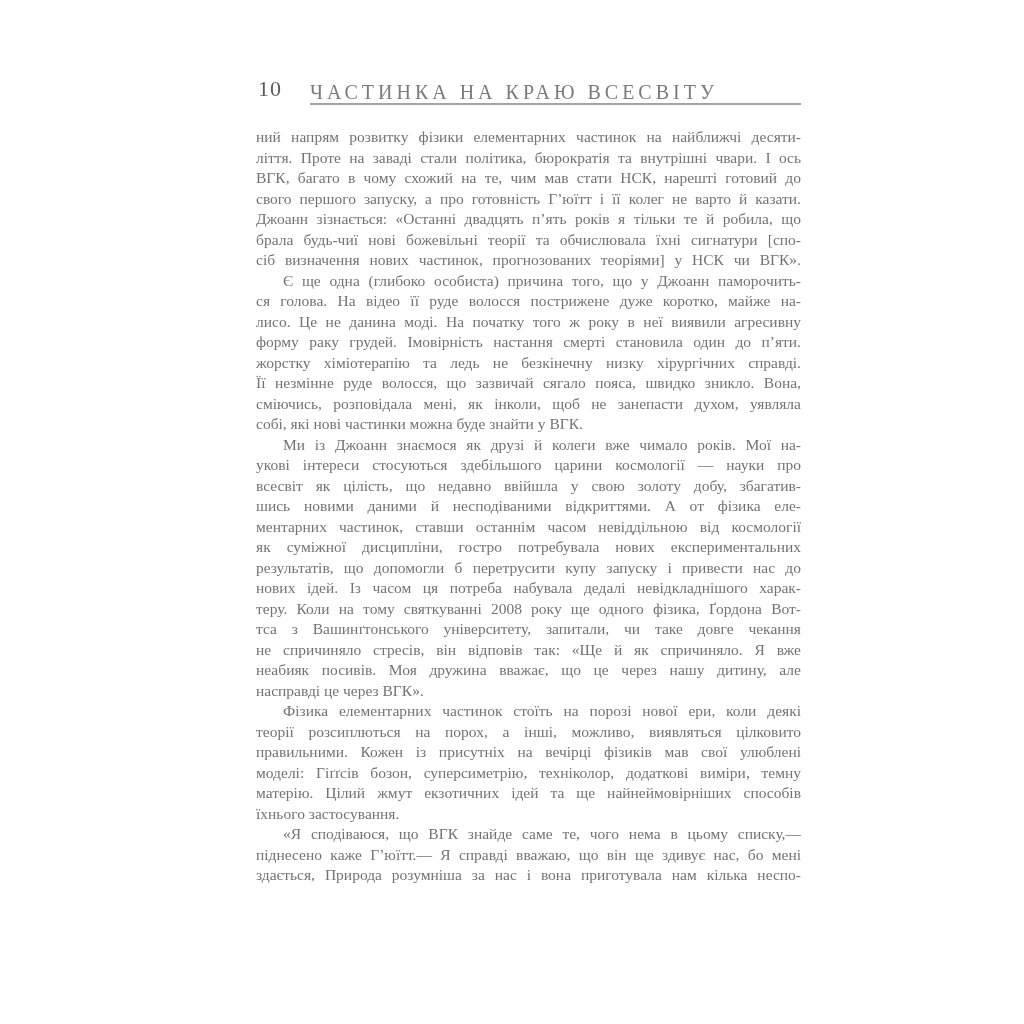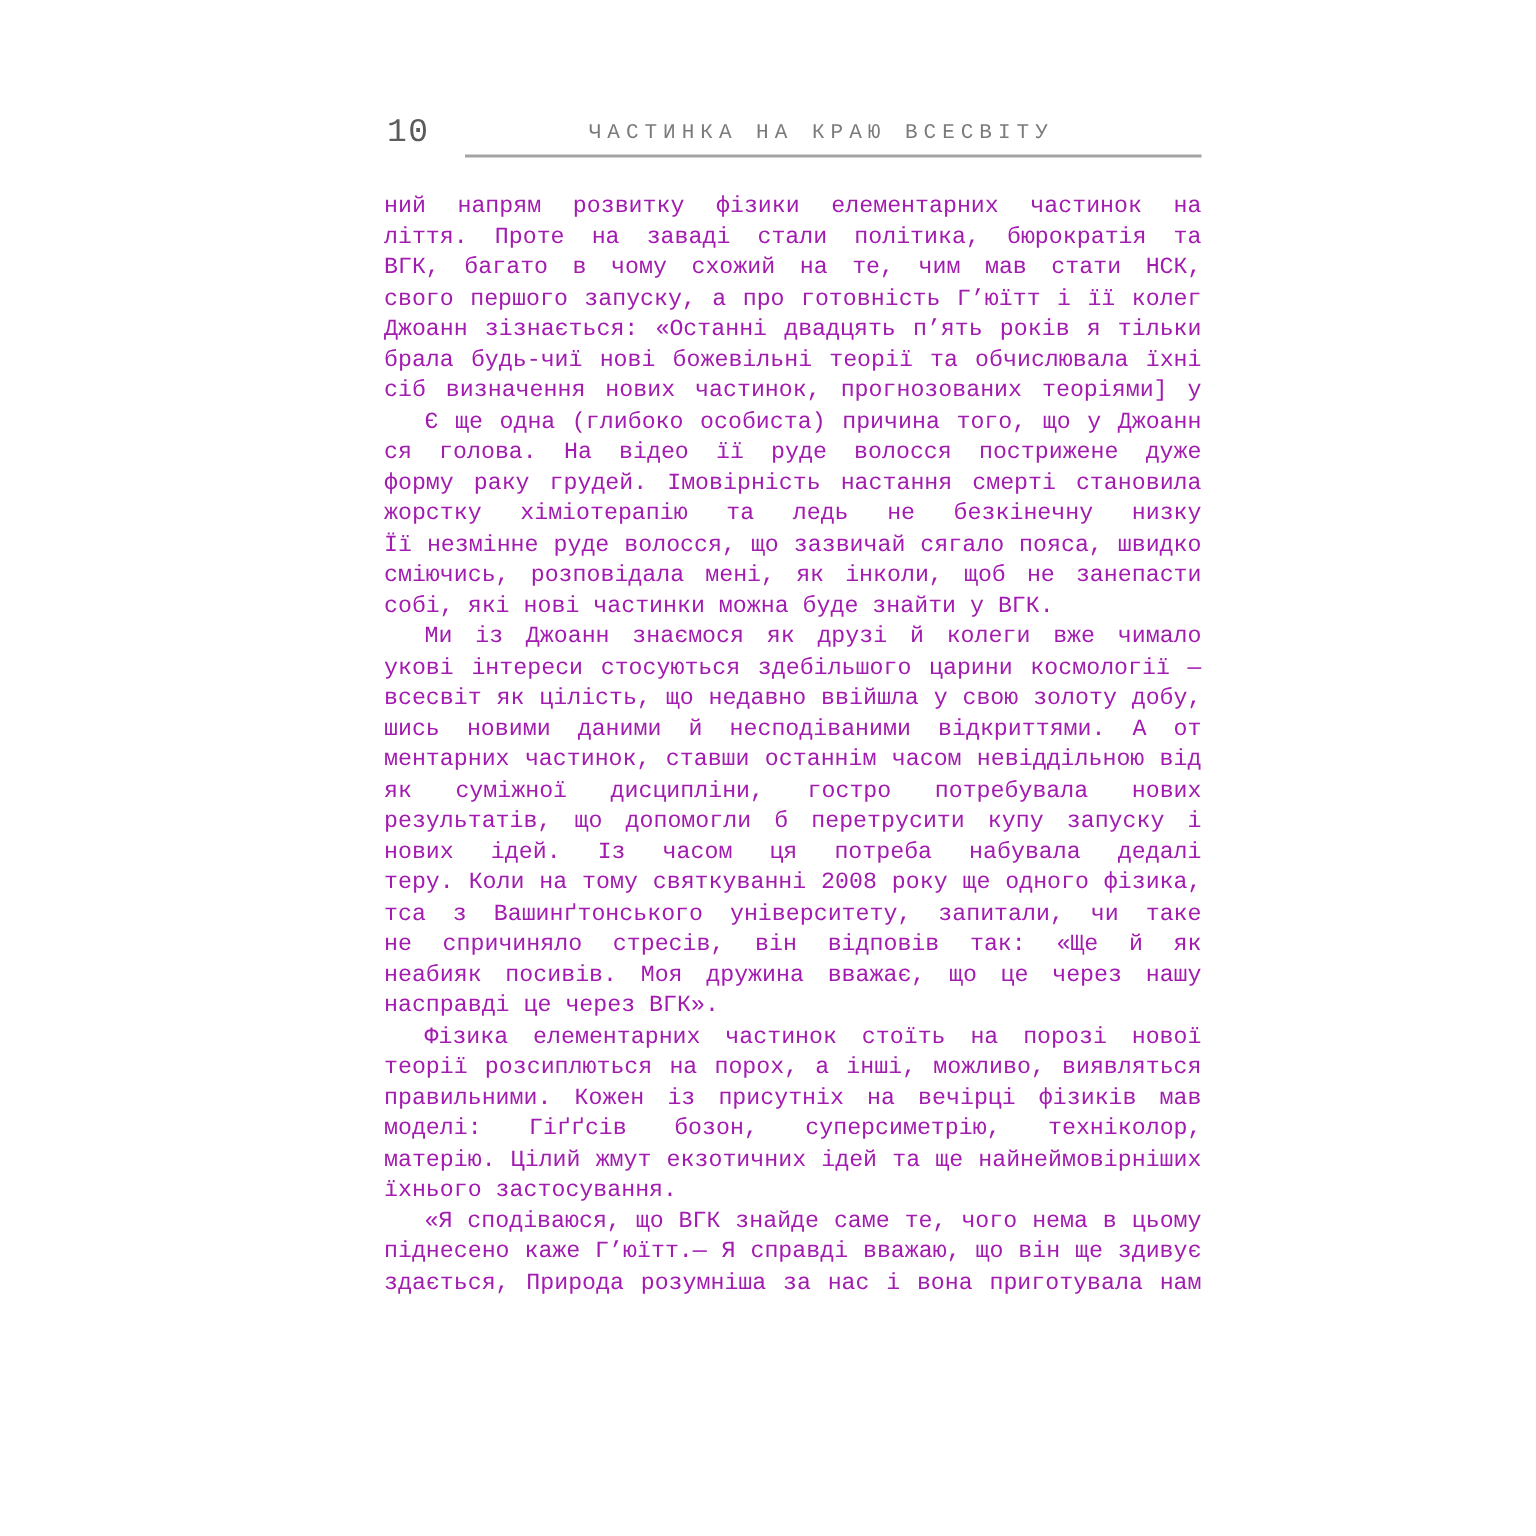--- a/index.html
+++ b/index.html
@@ -5,62 +5,62 @@
   html, body {
     margin: 0;
     padding: 0;
     background: #ffffff;
   }
   .page {
     position: relative;
     width: 1024px;
     height: 1024px;
     background: #ffffff;
-    font-family: Liberation Mono, monospace;
+    font-family: Liberation Serif, serif;
     overflow: hidden;
   }
   .text-col {
     position: absolute;
     left: 256px;
     top: 0;
     width: 545px;
   }
   .page-number {
     position: absolute;
     left: 2px;
     top: 76px;
     font-size: 22px;
     color: #5c5c5c;
     letter-spacing: 1px;
   }
   .running-head {
     position: absolute;
-    left: 38px;
+    left: 54px;
     right: 0;
     top: 81px;
-    text-align: center;
-    font-size: 14px;
+    text-align: left;
+    font-size: 20px;
     letter-spacing: 4px;
     color: #7b7b7b;
     white-space: nowrap;
   }
   .head-rule {
     position: absolute;
     left: 54px;
     right: 0;
     top: 103px;
     height: 2px;
     background: #a3a3a3;
   }
   .body-text {
     position: absolute;
     left: 0;
     top: 127px;
     width: 545px;
-    color: #a21caf;
+    color: #737373;
     font-size: 15.5px;
   }
   .para { margin: 0; padding: 0; }
   .line {
     height: 20.5px;
     line-height: 20.5px;
     text-align: justify;
     text-align-last: justify;
     overflow: hidden;
   }
@@ -81,20 +81,21 @@
           <div class="line">ліття. Проте на заваді стали політика, бюрократія та внутрішні чвари. І ось</div>
           <div class="line">ВГК, багато в чому схожий на те, чим мав стати НСК, нарешті готовий до</div>
           <div class="line">свого першого запуску, а про готовність Г’юїтт і її колег не варто й казати.</div>
           <div class="line">Джоанн зізнається: «Останні двадцять п’ять років я тільки те й робила, що</div>
           <div class="line">брала будь-чиї нові божевільні теорії та обчислювала їхні сигнатури [спо-</div>
           <div class="line">сіб визначення нових частинок, прогнозованих теоріями] у НСК чи ВГК».</div>
         </div>
         <div class="para">
           <div class="line indent">Є ще одна (глибоко особиста) причина того, що у Джоанн паморочить-</div>
           <div class="line">ся голова. На відео її руде волосся пострижене дуже коротко, майже на-</div>
+          <div class="line">лисо. Це не данина моді. На початку того ж року в неї виявили агресивну</div>
           <div class="line">форму раку грудей. Імовірність настання смерті становила один до п’яти.</div>
           <div class="line">жорстку хіміотерапію та ледь не безкінечну низку хірургічних справді.</div>
           <div class="line">Її незмінне руде волосся, що зазвичай сягало пояса, швидко зникло. Вона,</div>
           <div class="line">сміючись, розповідала мені, як інколи, щоб не занепасти духом, уявляла</div>
           <div class="line end">собі, які нові частинки можна буде знайти у ВГК.</div>
         </div>
         <div class="para">
           <div class="line indent">Ми із Джоанн знаємося як друзі й колеги вже чимало років. Мої на-</div>
           <div class="line">укові інтереси стосуються здебільшого царини космології — науки про</div>
           <div class="line">всесвіт як цілість, що недавно ввійшла у свою золоту добу, збагатив-</div>

